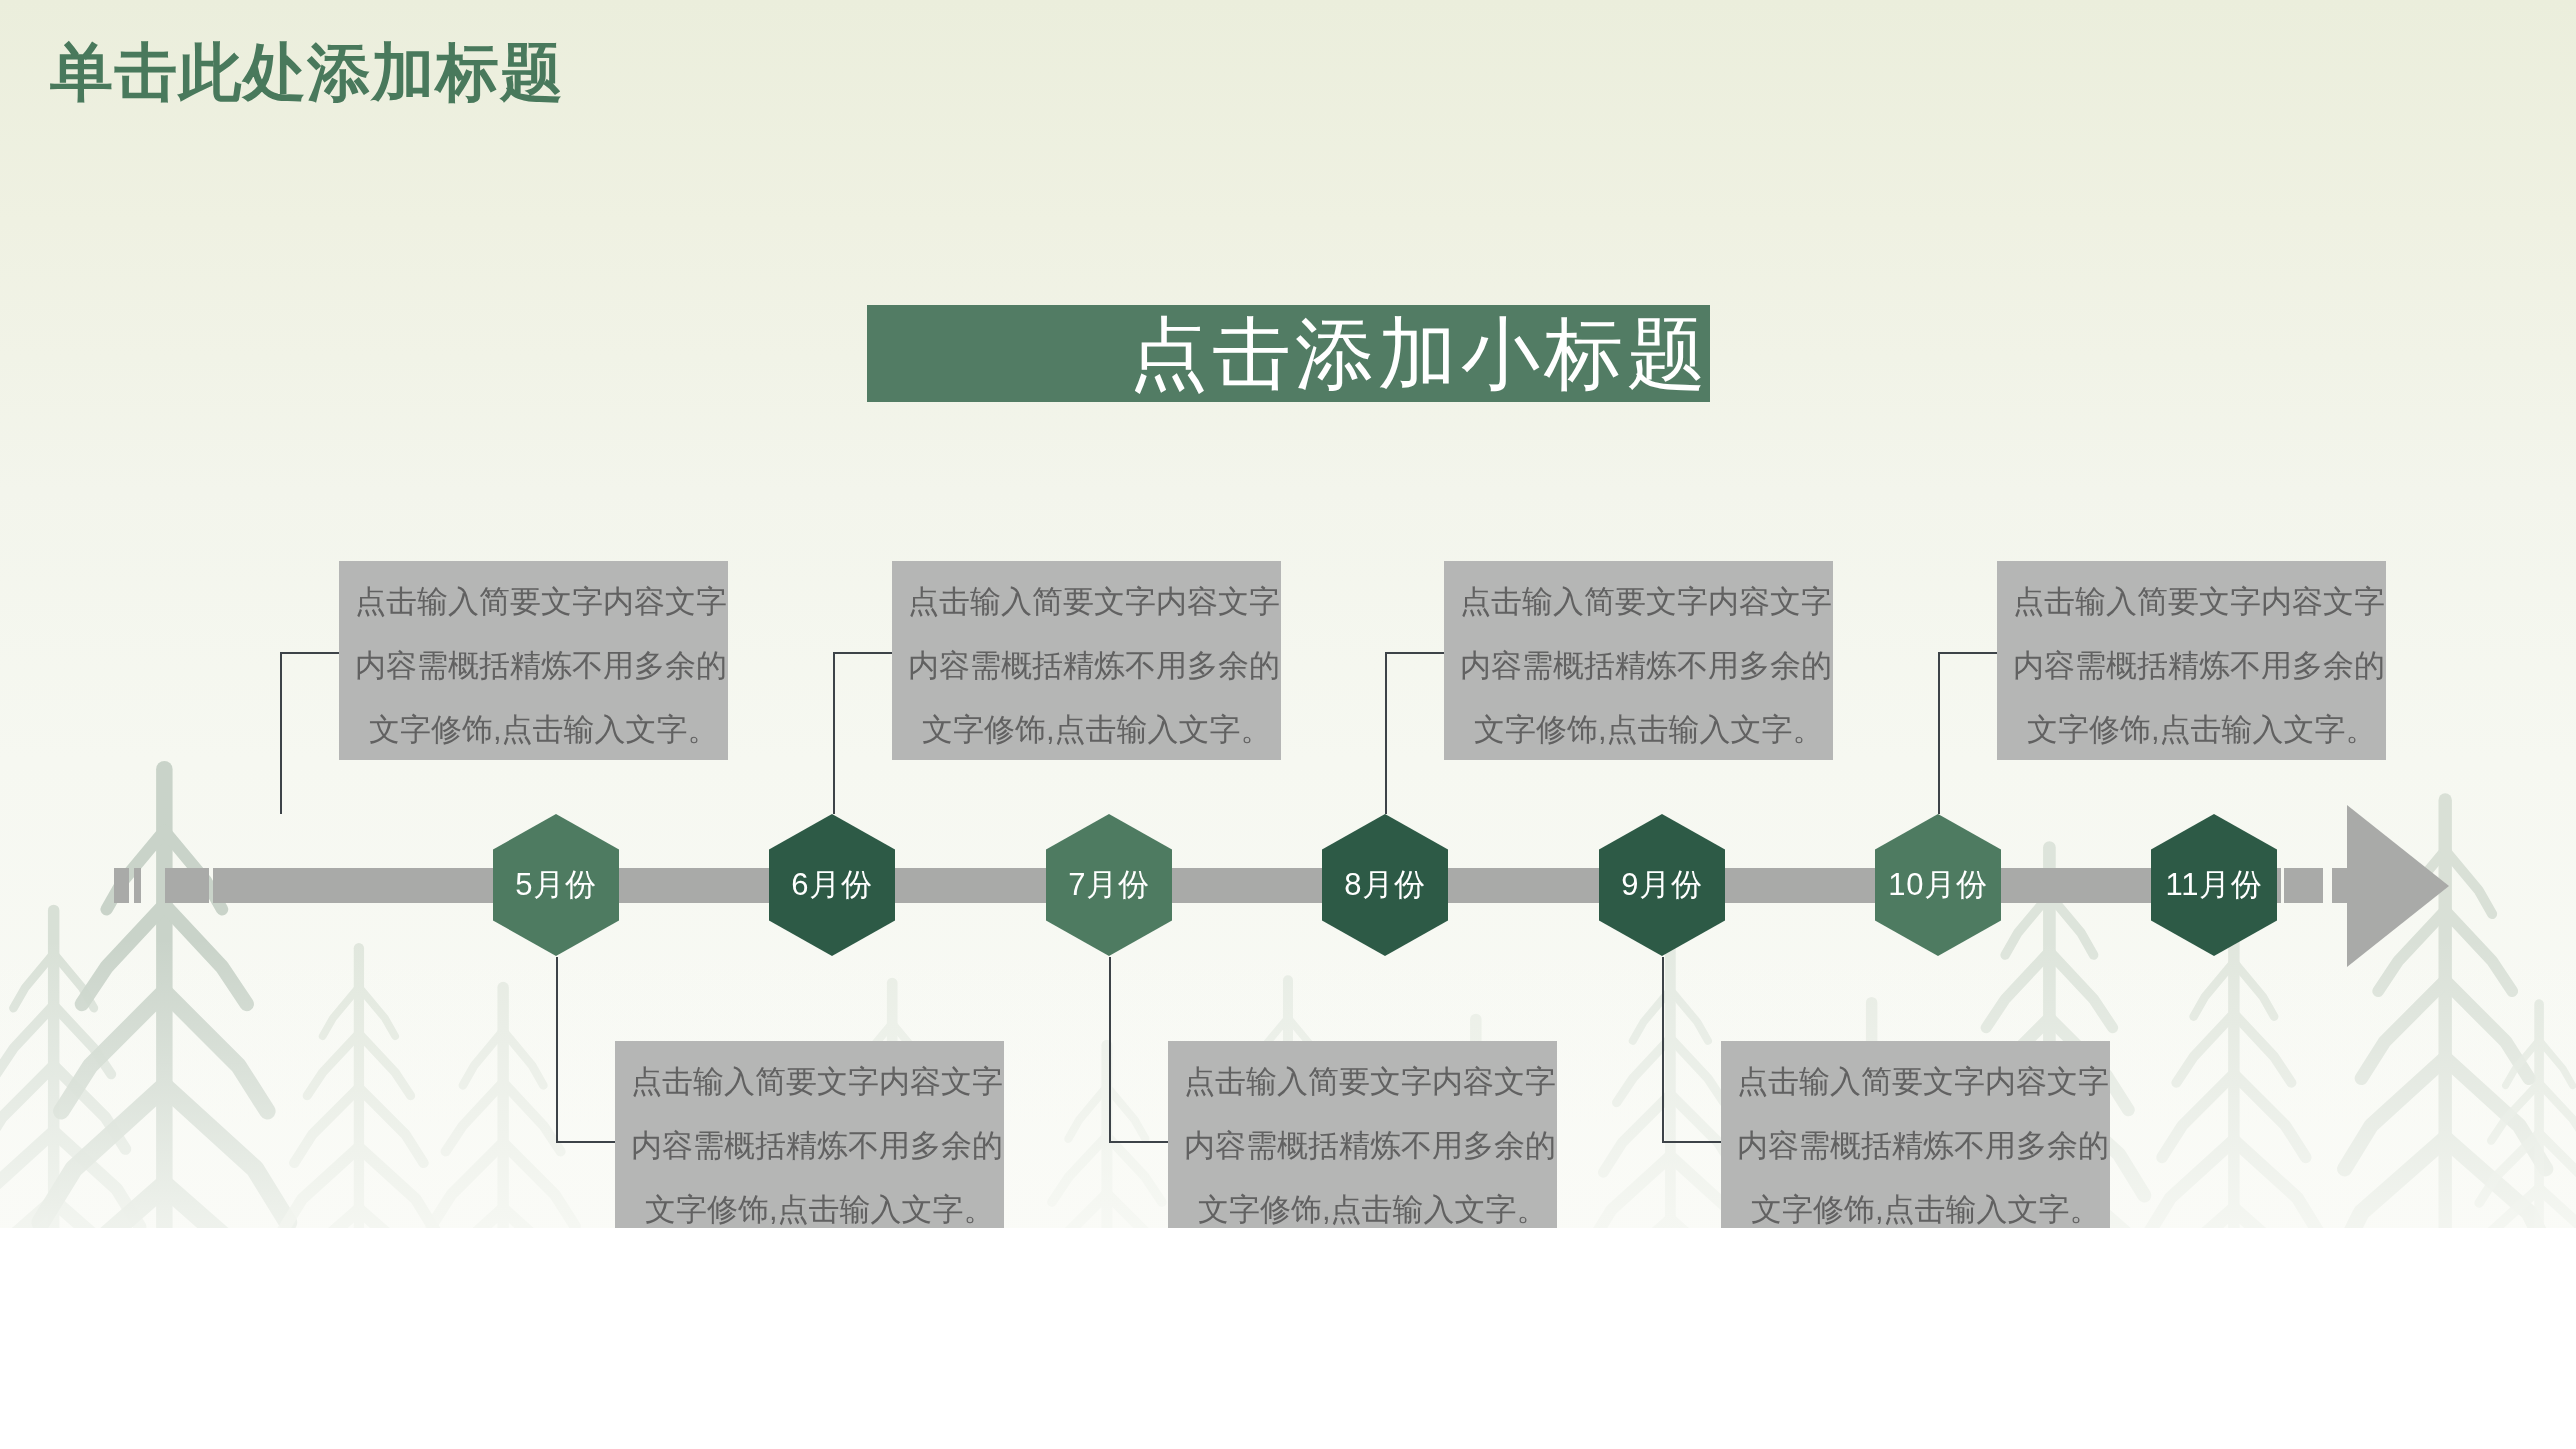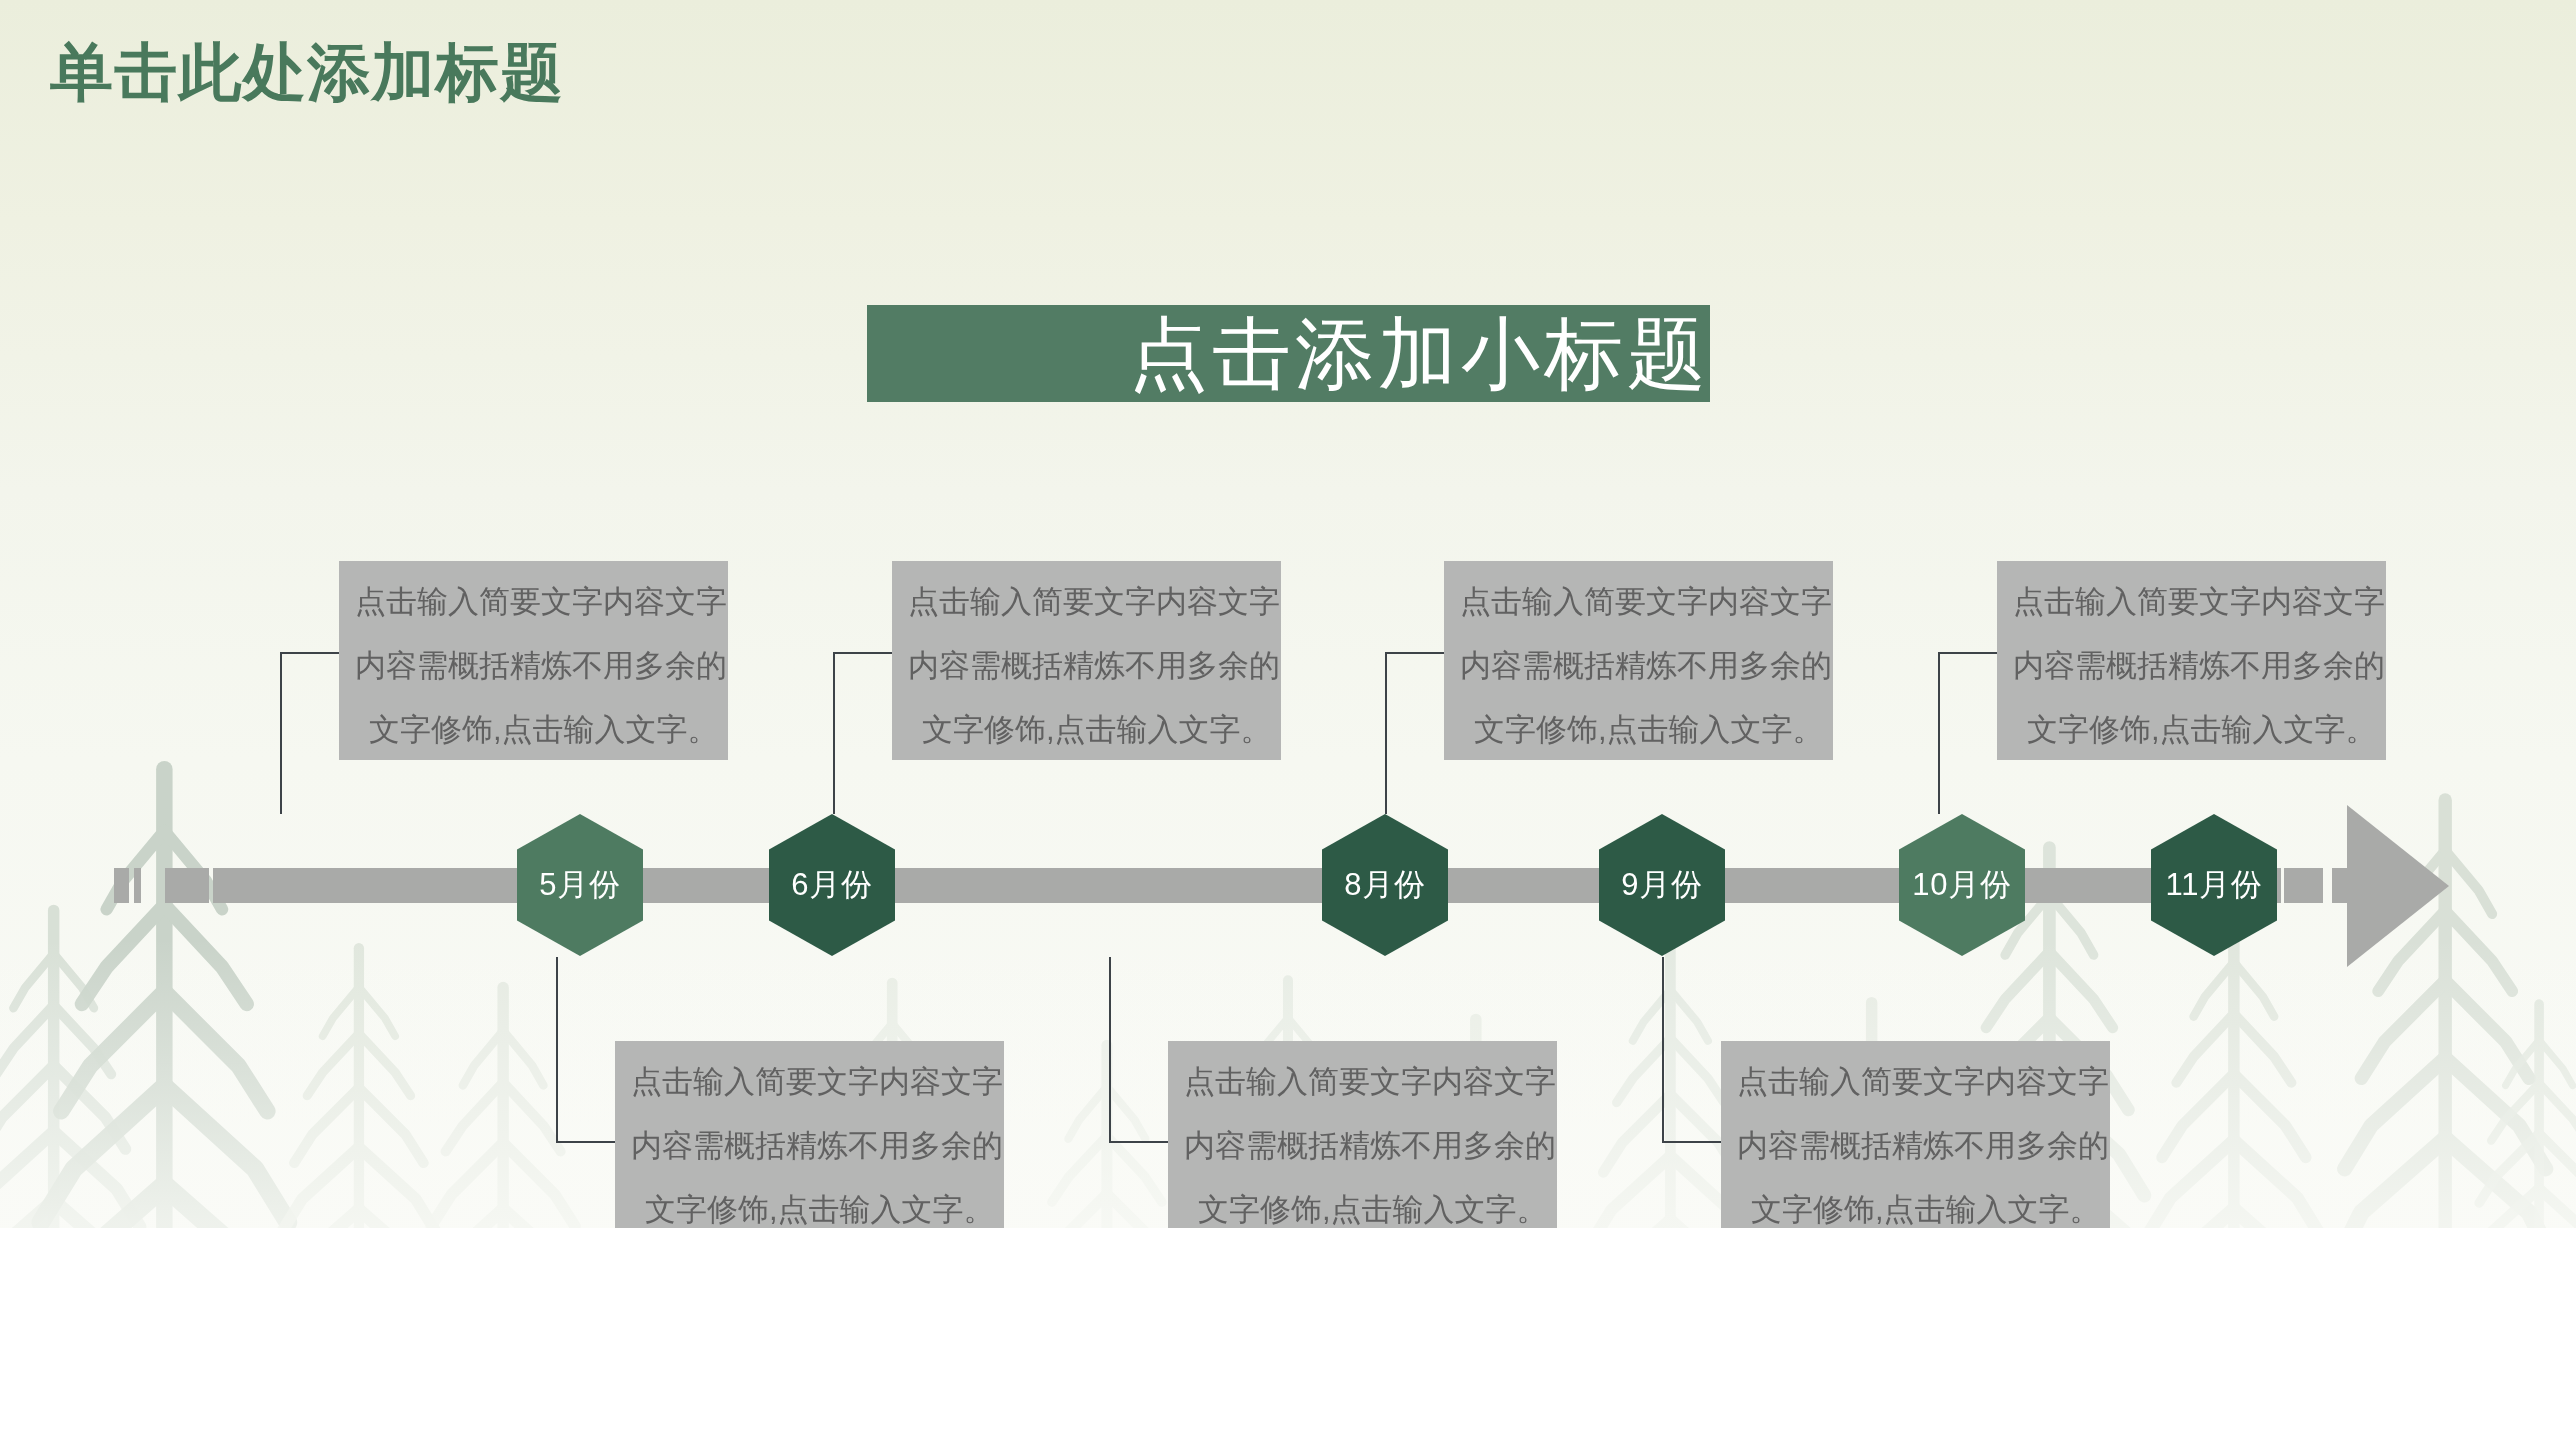--- a/index.html
+++ b/index.html
@@ -23,21 +23,21 @@
     border-top:81px solid transparent;border-bottom:81px solid transparent;border-left:102px solid #a9aaa8;}
   
   .conn{position:absolute;width:60px;}
   .conn.top{top:652px;height:162px;border-left:2px solid #3d4348;border-top:2px solid #3d4348;}
   .conn.bottom{top:957px;height:186px;border-left:2px solid #3d4348;border-bottom:2px solid #3d4348;}
   
   .hex{position:absolute;top:814px;width:126px;height:142px;display:flex;align-items:center;justify-content:center;
     clip-path:polygon(50% 0,100% 25%,100% 75%,50% 100%,0 75%,0 25%);
     color:#ffffff;font-size:31px;letter-spacing:0.7px;}
   .hex.dark{background:#2d5a46;}
-  .hex.light{background:#4e7b61;margin-left:24px;}
+  .hex.light{background:#4e7b61;}
   
   .note{position:absolute;width:389px;background:#b5b6b5;color:#616161;font-size:31px;line-height:64px;
     padding:9.4px 9.4px 0 16px;}
   .note.top{top:561px;height:199px;}
   .note.bottom{top:1041px;height:203px;}
   .note .line{white-space:nowrap;text-align:right;}
 </style>
 </head>
 <body>
 
@@ -99,20 +99,23 @@
   <div class="conn top" style="left:1385px"></div>
   <div class="conn bottom" style="left:1662px"></div>
   <div class="conn top" style="left:1938px"></div>
 
   <div class="hex light" style="left:493px">
       <span>5月份</span>
     </div>
   <div class="hex dark" style="left:769px">
       <span>6月份</span>
     </div>
+  <div class="hex light" style="left:1046px">
+      <span>7月份</span>
+    </div>
   <div class="hex dark" style="left:1322px">
       <span>8月份</span>
     </div>
   <div class="hex dark" style="left:1599px">
       <span>9月份</span>
     </div>
   <div class="hex light" style="left:1875px">
       <span>10月份</span>
     </div>
   <div class="hex dark" style="left:2151px">

